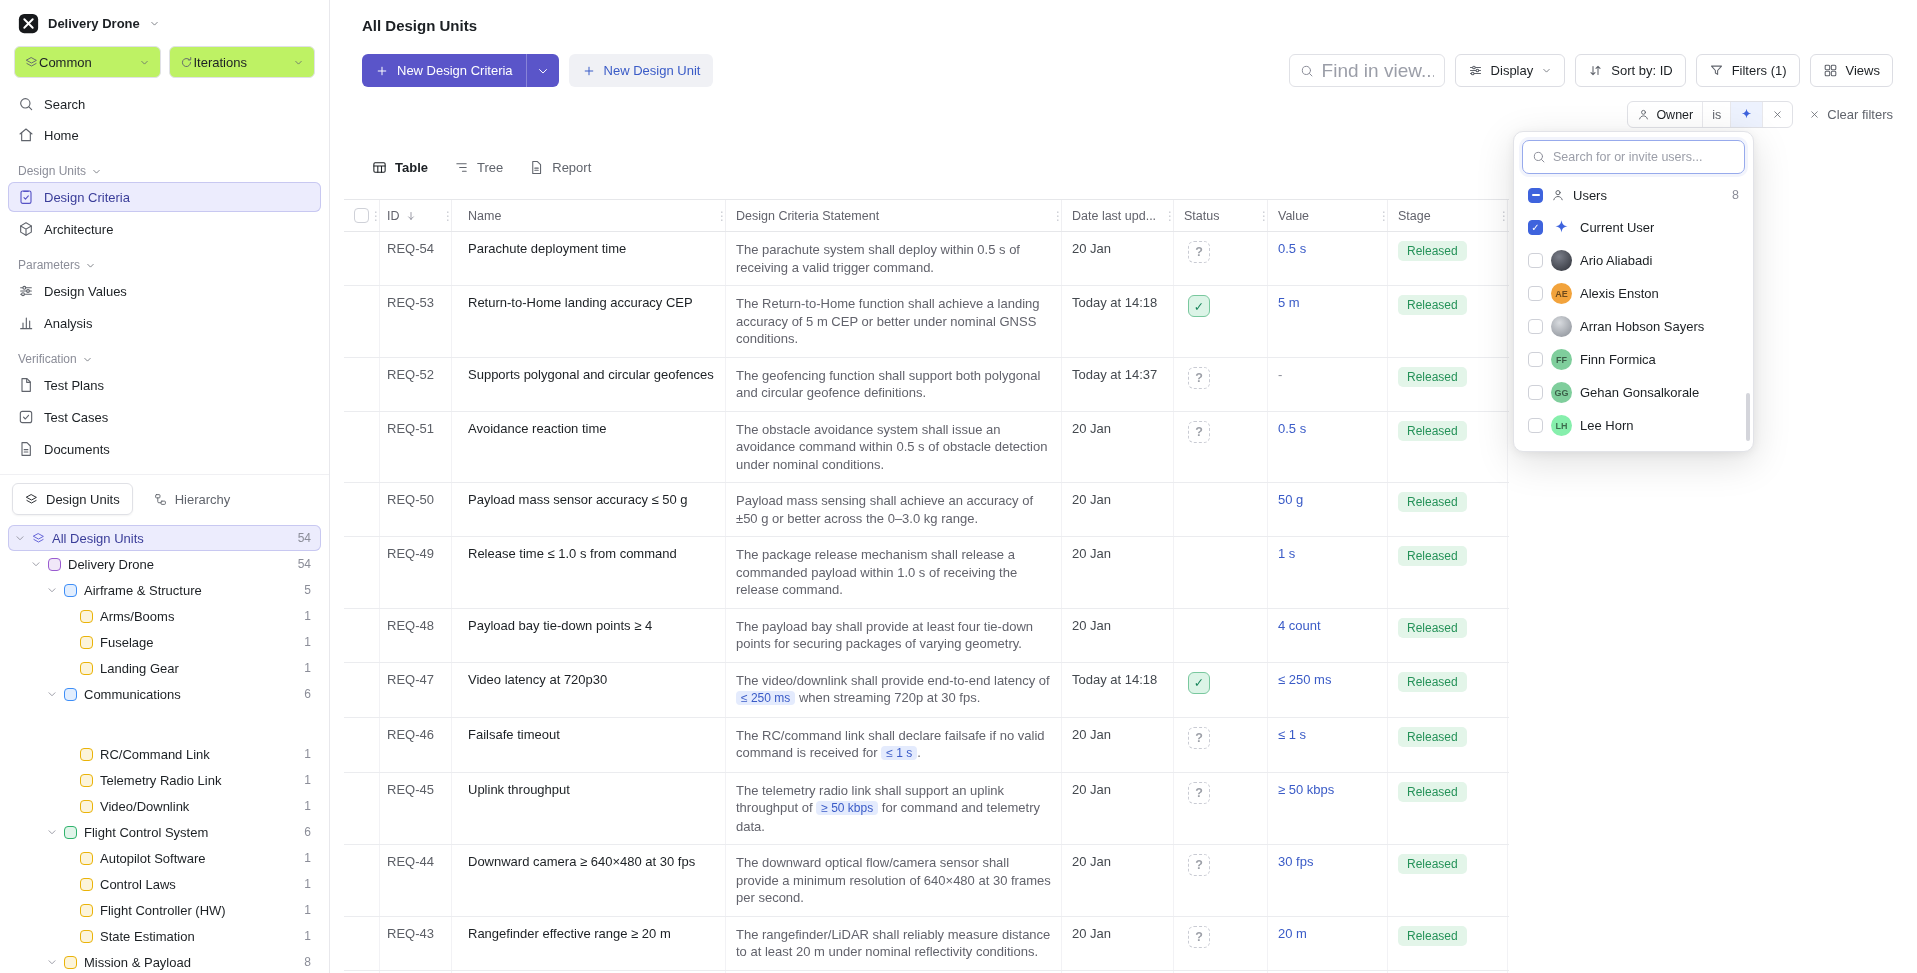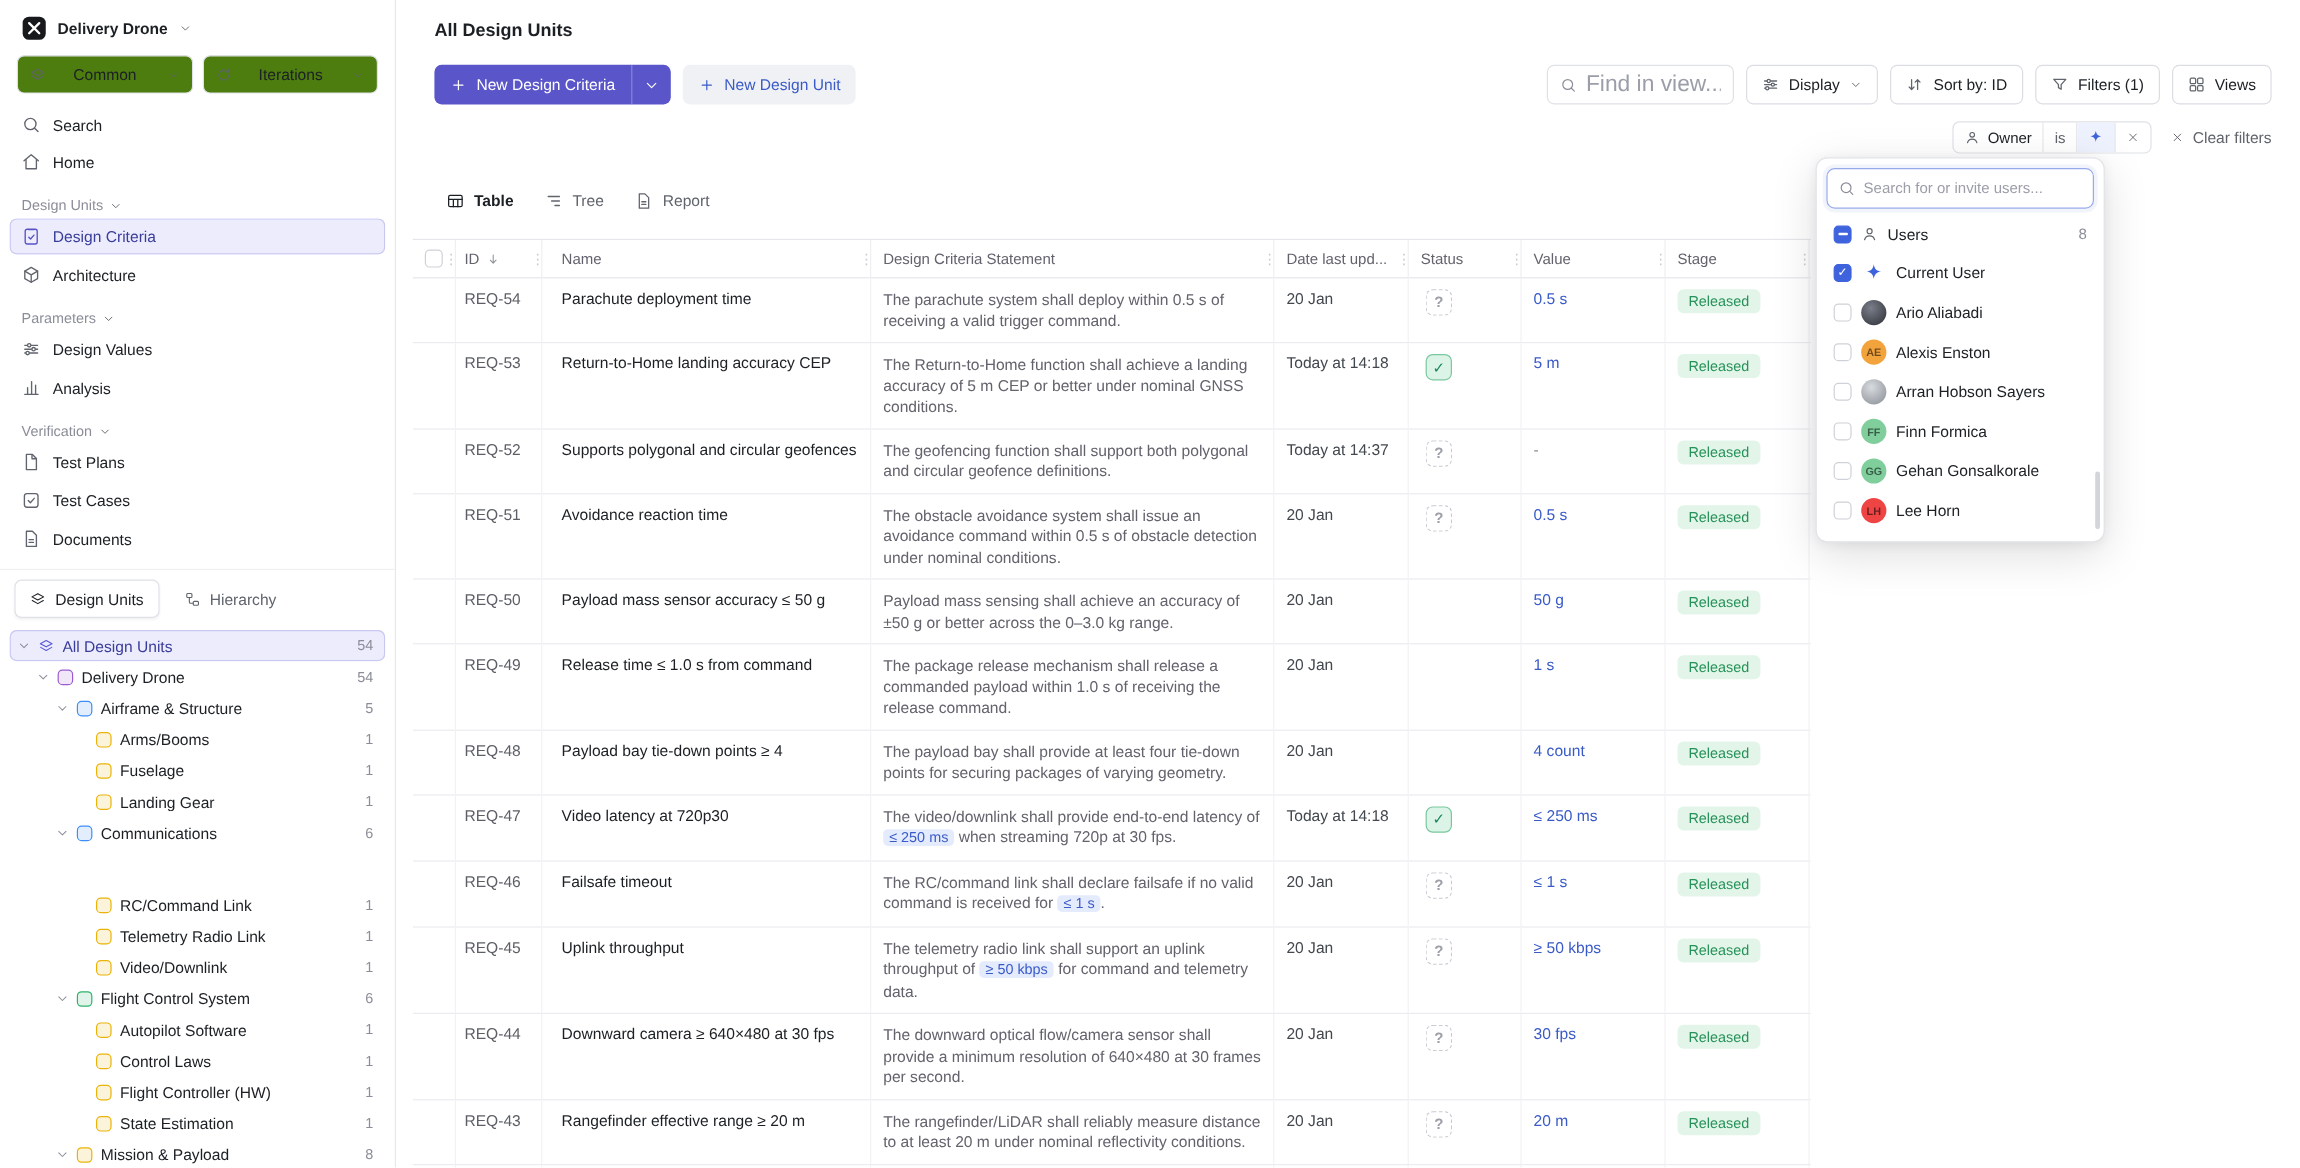--- a/index.html
+++ b/index.html
@@ -11,21 +11,21 @@
 .ic.sm{width:13px;height:13px}
 .ic.xs{width:11px;height:11px}
 
 
 .sidebar{position:absolute;left:0;top:0;bottom:0;width:330px;border-right:1px solid #e8e8ec;display:flex;flex-direction:column;padding-top:6px;background:#fff;z-index:5}
 .ws{display:flex;align-items:center;gap:9px;height:34px;padding:0 18px}
 .logo{width:21px;height:21px;flex:none;display:inline-flex}
 .logo svg{width:100%;height:100%}
 .ws-name{font-weight:700}
 .selectors{display:flex;gap:8px;margin:6px 14px 0}
-.selector{flex:1;display:flex;align-items:center;gap:23px;height:32px;padding:0 10px;border:1px solid #e0e1e6;border-radius:6px;background:#4d7c0f}
+.selector{flex:1;display:flex;align-items:center;gap:1px;height:32px;padding:0 10px;border:1px solid #e0e1e6;border-radius:6px;background:#bef264}
 .selector .lbl{flex:1;white-space:nowrap}
 .nav{margin-top:10px}
 .nav-item{display:flex;align-items:center;gap:10px;height:30px;margin:1px 8px;padding:0 10px;border-radius:6px}
 .nav-item.selected{background:#ececfd;box-shadow:inset 0 0 0 1px #c8c8f1;color:#3a3d99;font-weight:500}
 .nav-item.selected .ic{color:#5753c6}
 .section-label{display:flex;align-items:center;gap:5px;margin:13px 18px 3px;font-size:12px;color:#8b8d98}
 .side-tabs{display:flex;gap:8px;margin-top:9px;padding:8px 12px;border-top:1px solid #f0f0f3}
 .side-tab{display:flex;align-items:center;gap:8px;height:32px;padding:0 12px;border-radius:6px;color:#60646c;border:1px solid transparent}
 .side-tab.active{border-color:#e0e1e6;color:#1c2024;font-weight:500;box-shadow:0 1px 2px rgba(0,0,0,.05)}
 .side-tab.active .ic{color:#1c2024}
@@ -834,18 +834,18 @@
     <span class="avatar" style="background: rgb(127, 206, 156);">FF</span>
     <span class="uname">Finn Formica</span>
   </div>
       <div class="user-row">
     <span class="cb"></span>
     <span class="avatar" style="background: rgb(127, 206, 156);">GG</span>
     <span class="uname">Gehan Gonsalkorale</span>
   </div>
       <div class="user-row">
     <span class="cb"></span>
-    <span class="avatar" style="background: #ef4444;">LH</span>
+    <span class="avatar" style="background: #86efac;">LH</span>
     <span class="uname">Lee Horn</span>
   </div>
     </div>
   <div class="pscroll"></div>
 </div>
 
 </body></html>

